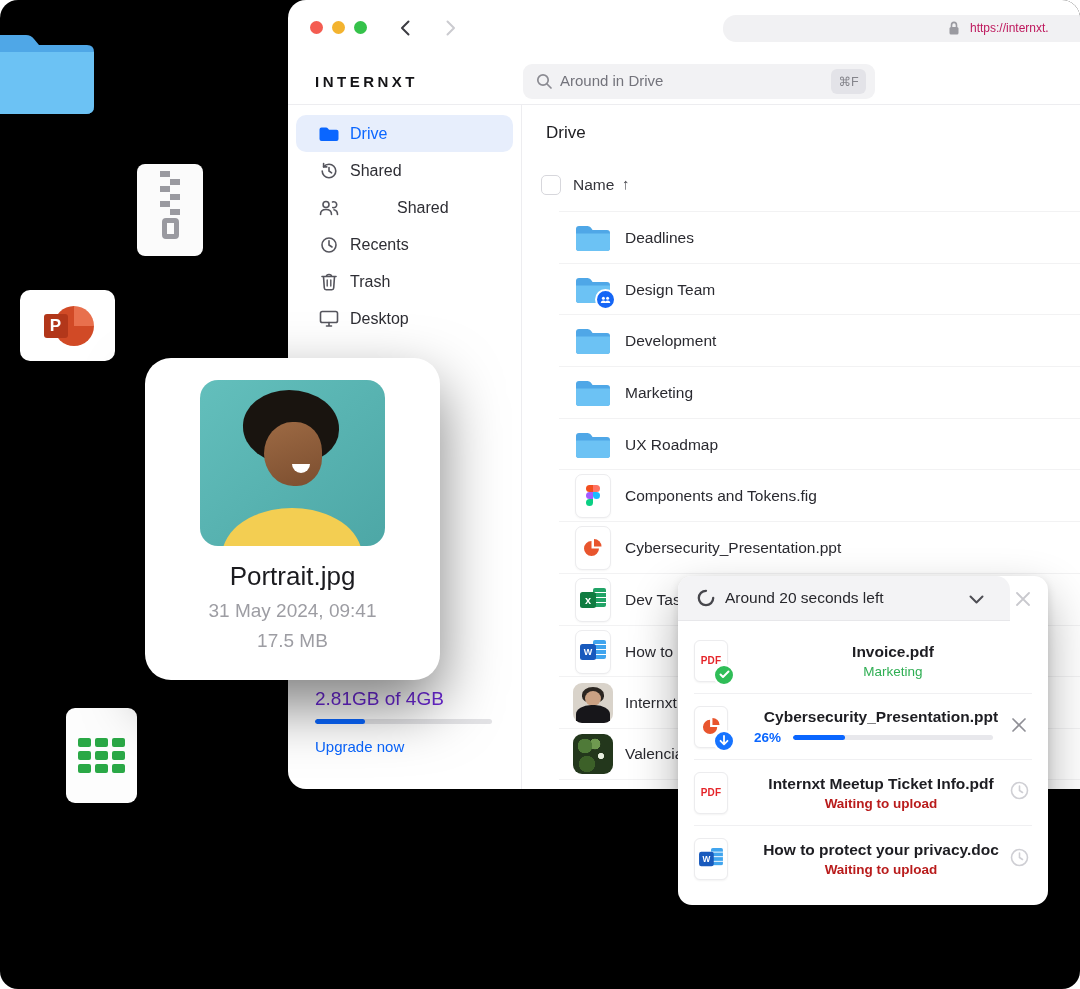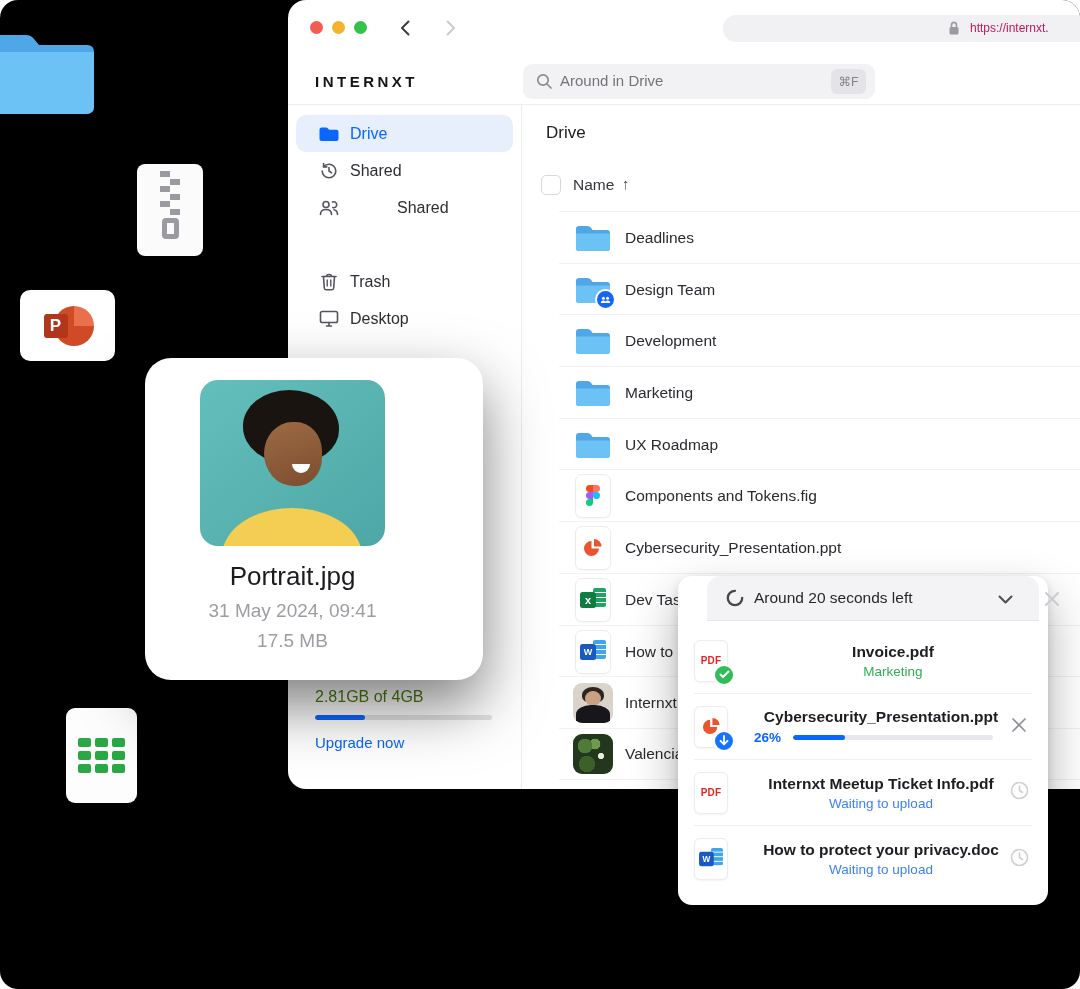--- a/index.html
+++ b/index.html
@@ -30,21 +30,21 @@
   .hdiv{position:absolute;left:0;top:104px;width:812px;height:1px;background:#ededf0;}
   .vdiv{position:absolute;left:233px;top:104px;width:1px;height:685px;background:#ededf0;}
 
   
   .sb-item{position:absolute;left:8px;width:217px;height:37px;display:flex;align-items:center;border-radius:10px;}
   .sb-item .ic{width:22px;height:22px;margin-left:22px;display:flex;align-items:center;justify-content:center;}
   .sb-item .lb{margin-left:10px;font-size:16px;color:#2e2e34;}
   .sb-item.active{background:#e7eefc;}
   .sb-item.active .lb{color:#0a66ff;font-weight:500;}
   .storage{position:absolute;left:27px;top:688px;width:180px;}
-  .storage .use{font-size:16px;color:#4d7c0f;}
+  .storage .use{font-size:19px;color:#6d28d9;}
   .storage .track{margin-top:9px;width:177px;height:4.5px;border-radius:3px;background:#e3e3e6;overflow:hidden;}
   .storage .fill{height:100%;background:#0a66ff;border-radius:3px;}
   .storage .up{margin-top:14px;font-size:15px;font-weight:500;color:#0a66ff;}
 
   
   .c-title{position:absolute;left:258px;top:123px;font-size:17px;color:#202024;}
   .checkbox{position:absolute;left:253px;top:175px;width:20px;height:20px;border:1.5px solid #d7d7dc;border-radius:5px;background:#fff;}
   .col-name{position:absolute;left:285px;top:176px;font-size:15.5px;font-weight:500;color:#35353b;}
   .sort{position:absolute;left:334px;top:175px;font-size:15px;color:#4c4c52;}
   .rows{position:absolute;left:271px;top:0;width:541px;}
@@ -81,46 +81,46 @@
   .figma .a{background:#f24e1e;border-radius:3.5px 0 0 3.5px;}
   .figma .b{background:#ff7262;border-radius:0 3.5px 3.5px 0;}
   .figma .c{background:#a259ff;border-radius:3.5px 0 0 3.5px;}
   .figma .d{background:#1abcfe;border-radius:0 3.5px 3.5px 3.5px;}
   .figma .e{background:#0acf83;border-radius:3.5px 0 3.5px 3.5px;}
 
   
   .popup{position:absolute;left:678px;top:576px;width:370px;height:329px;background:#fff;border-radius:14px;
     box-shadow:0 22px 48px rgba(0,0,0,0.32),0 3px 10px rgba(0,0,0,0.12);}
   .popup .phead{position:absolute;left:0;top:0;width:332px;height:45px;background:#f3f3f5;
-    border-radius:14px 14px 0 0;border-bottom:1px solid #e7e7ea;margin-left:29px;}
+    border-radius:14px 14px 0 0;border-bottom:1px solid #e7e7ea;}
   .popup .phead .spin{position:absolute;left:19px;top:13px;}
   .popup .phead .ptitle{position:absolute;left:47px;top:13px;font-size:15.5px;font-weight:500;color:#27272c;}
   .popup .phead .chev{position:absolute;left:288px;top:13px;}
   .popup .phead .x{position:absolute;left:335px;top:13px;}
   .uitem{position:absolute;left:16px;width:338px;height:66px;display:flex;align-items:center;text-align:center;}
   .uitem.bord{border-bottom:1px solid #f0f0f2;}
   .uicon{position:relative;width:34px;height:42px;background:#fff;border:1px solid #ececee;border-radius:6px;
     display:flex;align-items:center;justify-content:center;flex:0 0 auto;box-shadow:0 1px 2px rgba(0,0,0,0.05);}
   .ubadge{position:absolute;right:-8px;bottom:-5px;width:22px;height:22px;border-radius:50%;
     border:2.5px solid #fff;display:flex;align-items:center;justify-content:center;}
   .ubadge.done{background:#2fbd57;}
   .ubadge.upld{background:#1673ff;}
   .utxt{margin-left:26px;flex:1 1 auto;}
   .uname{font-size:15.5px;font-weight:700;color:#1d1d22;white-space:nowrap;}
   .ustatus{margin-top:3px;font-size:13.5px;}
   .ustatus.ok{color:#2fae53;font-weight:500;}
-  .ustatus.wait{color:#3b82f6;}
+  .ustatus.wait{color:#b91c1c;font-weight:bold;}
   .prog{display:flex;align-items:center;margin-top:4px;}
   .prog .pct{font-size:13.5px;font-weight:700;color:#0a66ff;}
   .prog .track{margin-left:12px;width:200px;height:5px;border-radius:3px;background:#e8e8ec;overflow:hidden;}
   .prog .fill{height:100%;background:#0a66ff;border-radius:3px;}
   .uright{flex:0 0 auto;width:22px;margin-right:2px;}
 
   
-  .pcard{position:absolute;left:145px;top:358px;width:338px;height:322px;background:#fff;border-radius:26px;
+  .pcard{position:absolute;left:145px;top:358px;width:295px;height:322px;background:#fff;border-radius:26px;
     box-shadow:0 26px 60px rgba(0,0,0,0.5);}
   .pphoto{position:absolute;left:55px;top:22px;width:185px;height:166px;border-radius:18px;overflow:hidden;
     background:linear-gradient(140deg,#63bfbc,#4da7a6);}
   .pphoto .hair{position:absolute;left:43px;top:10px;width:96px;height:74px;background:#19140f;border-radius:48% 52% 46% 50%;}
   .pphoto .face{position:absolute;left:64px;top:42px;width:58px;height:64px;background:linear-gradient(160deg,#9d6a44,#7c4e2f);border-radius:52% 48% 46% 54%;}
   .pphoto .smile{position:absolute;left:92px;top:84px;width:18px;height:9px;background:#fff;border-radius:0 0 9px 9px;}
   .pphoto .shirt{position:absolute;left:22px;top:128px;width:140px;height:60px;background:#f3ce52;border-radius:50% 50% 0 0/80% 80% 0 0;}
   .pname{position:absolute;left:0;top:203px;width:295px;text-align:center;font-size:26px;color:#1b1b1f;}
   .pdate{position:absolute;left:0;top:242px;width:295px;text-align:center;font-size:19px;color:#9d9da3;}
   .psize{position:absolute;left:0;top:272px;width:295px;text-align:center;font-size:19px;color:#9d9da3;}
@@ -249,20 +249,29 @@
       <span class="ic">
         <svg width="22" height="20" viewBox="0 0 22 20">
             <circle cx="8" cy="6.5" r="3" fill="none" stroke="#55555d" stroke-width="1.6"></circle>
             <path d="M2.5 16.5 Q2.5 11.5 8 11.5 Q13.5 11.5 13.5 16.5" fill="none" stroke="#55555d" stroke-width="1.6" stroke-linecap="round"></path>
             <path d="M14.5 4 A3 3 0 1 1 14.8 9.6" fill="none" stroke="#55555d" stroke-width="1.6" stroke-linecap="round"></path>
             <path d="M16 11.8 Q19.5 12.6 19.5 16.5" fill="none" stroke="#55555d" stroke-width="1.6" stroke-linecap="round"></path>
           </svg>
       </span>
       <span class="lb">Shared</span>
     </div>
+    <div class="sb-item" style="top:226px;">
+      <span class="ic">
+        <svg width="20" height="20" viewBox="0 0 20 20">
+            <circle cx="10" cy="10" r="7" fill="none" stroke="#55555d" stroke-width="1.6"></circle>
+            <path d="M10 5.8 V10 L13 12" fill="none" stroke="#55555d" stroke-width="1.6" stroke-linecap="round"></path>
+          </svg>
+      </span>
+      <span class="lb">Recents</span>
+    </div>
     <div class="sb-item" style="top:300px;">
       <span class="ic">
         <svg width="20" height="19" viewBox="0 0 20 19">
             <rect x="1.5" y="2.5" width="17" height="11" rx="1.8" fill="none" stroke="#55555d" stroke-width="1.6"></rect>
             <path d="M7.5 17 H12.5 M10 13.5 V17" stroke="#55555d" stroke-width="1.6" stroke-linecap="round"></path>
           </svg>
       </span>
       <span class="lb">Desktop</span>
     </div>
     <div class="sb-item" style="top:263px;">

